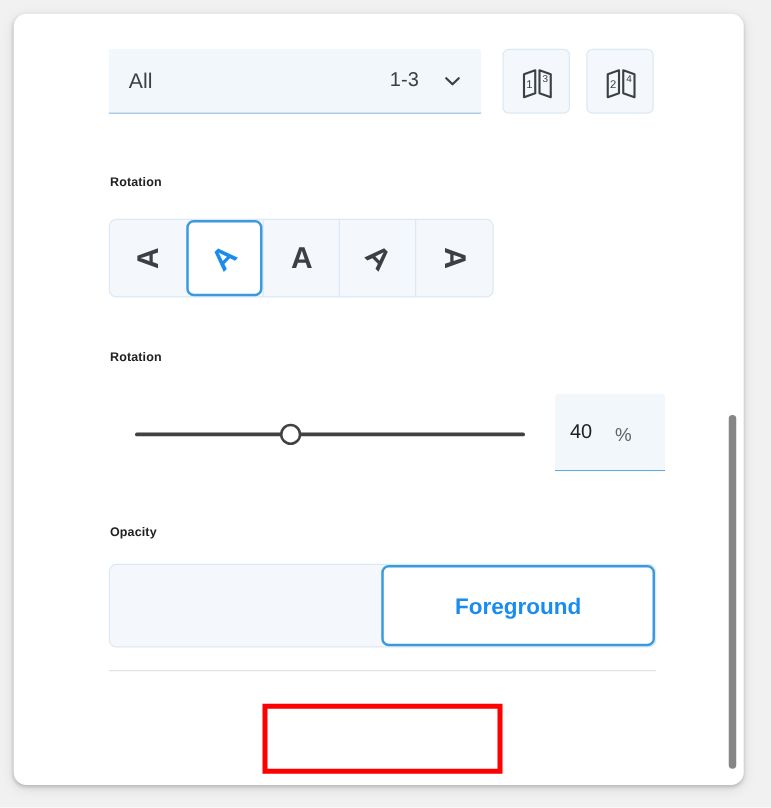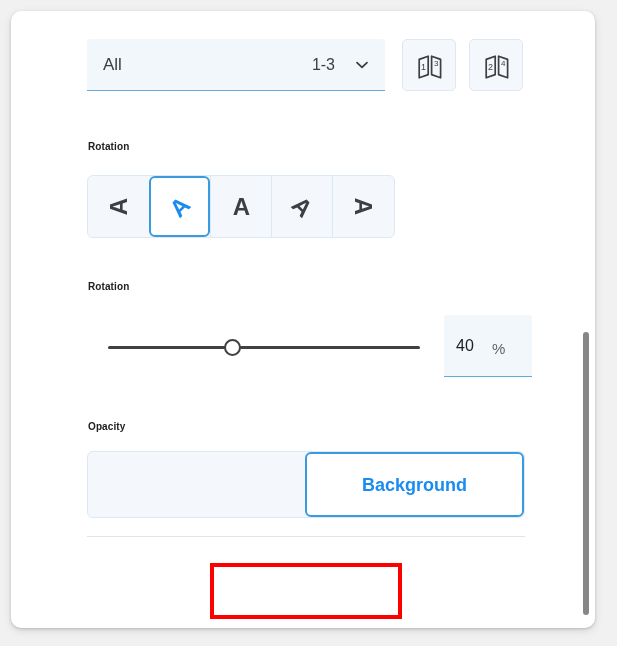--- a/index.html
+++ b/index.html
@@ -359,21 +359,21 @@
       <div class="thumb" style="left: 116.3px;"></div>
     </div>
     <div id="opacity-field">
       <span class="val">40</span>
       <span class="unit">%</span>
     </div>
   </div>
 
   <div id="location-label" class="section-label">Opacity</div>
   <div id="location-group">
-    <div id="loc-btn-foreground" class="loc-btn selected">Background</div>
+    <div id="loc-btn-foreground" class="loc-btn selected">Foreground</div>
   </div>
 
   <div id="footer-divider"></div>
   <div id="make-default-highlight"></div>
 
   <div id="panel-scrollbar">
     <div id="panel-scrollbar-thumb"></div>
   </div>
 
 </div>

